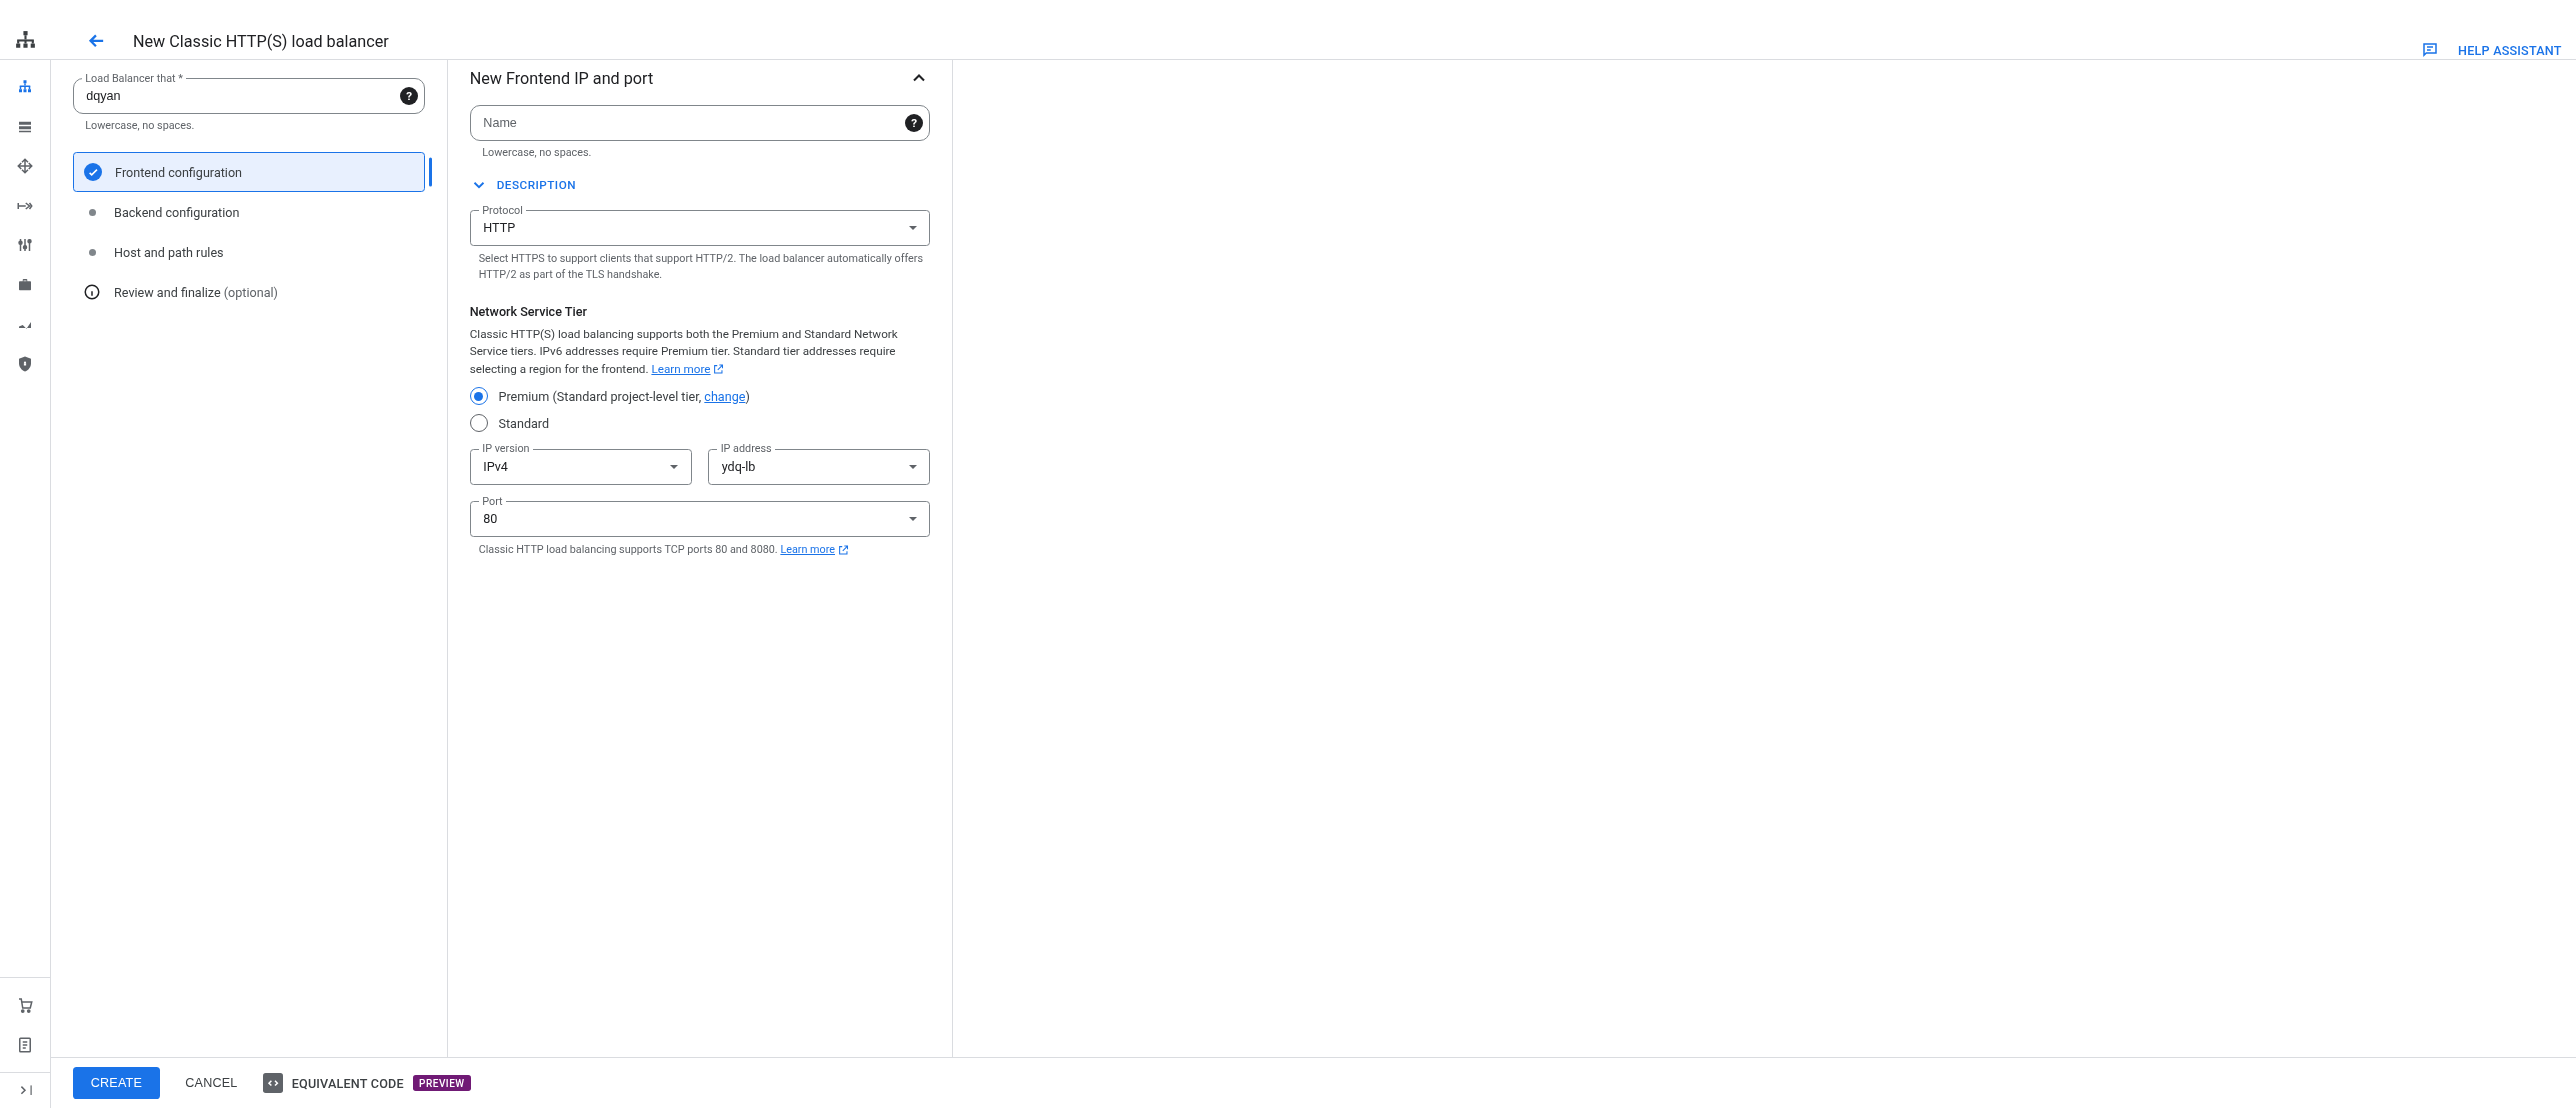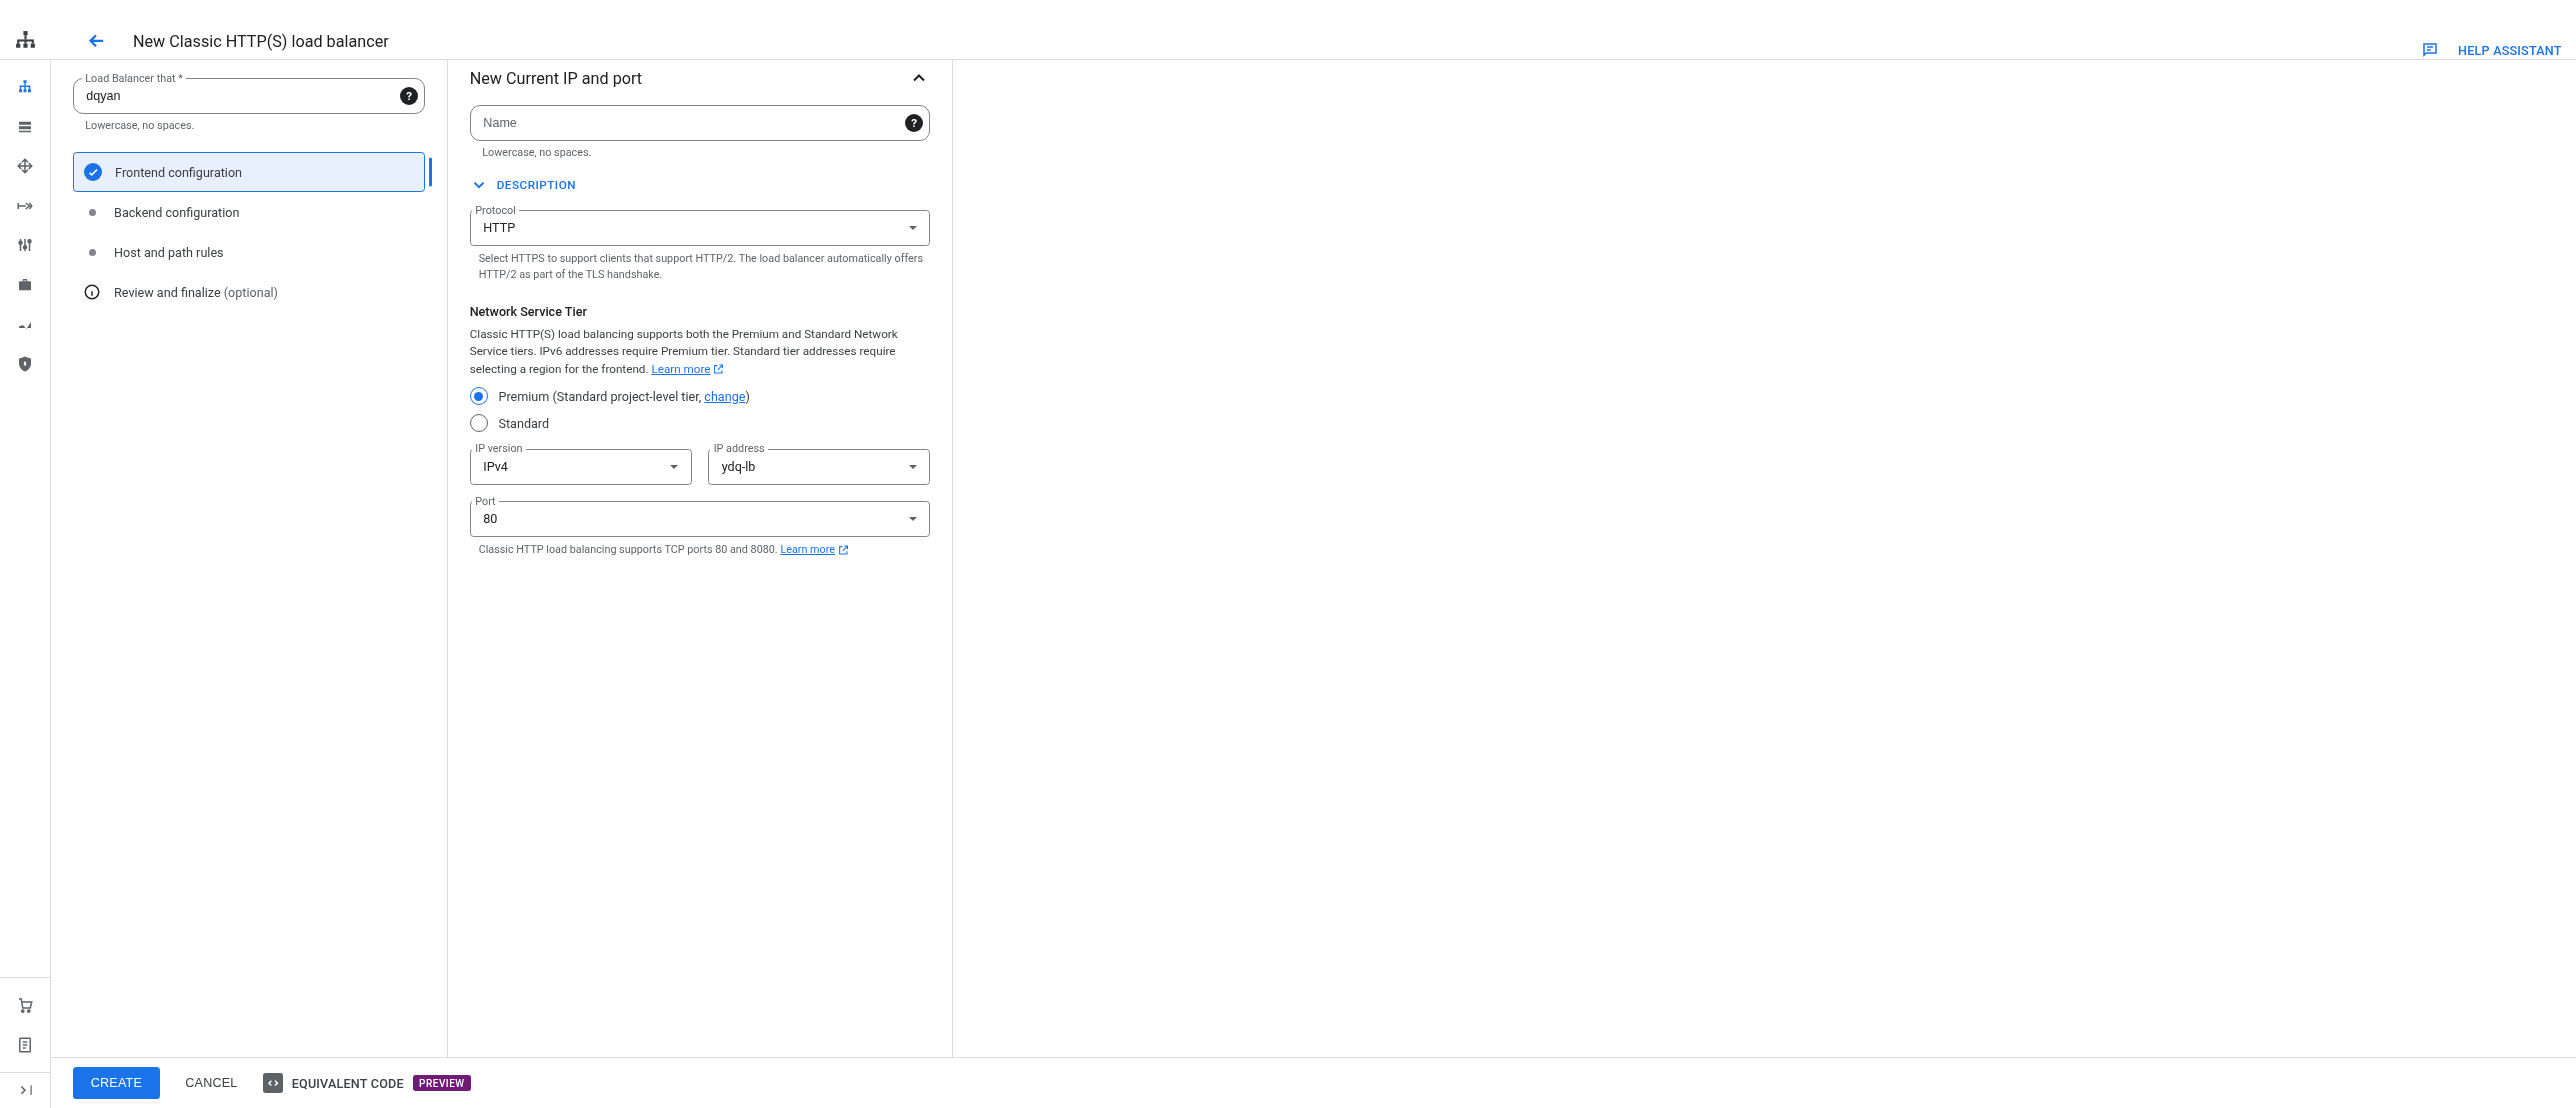--- a/index.html
+++ b/index.html
@@ -63,21 +63,21 @@
 
 .section-header { display: flex; align-items: center; justify-content: space-between; padding: 7.2px 0 16.2px 0; }
 .section-title { font-size: 16.2px; color: #202124; }
 .collapse-btn { width: 21.7px; height: 21.7px; display:flex; align-items:center; justify-content:center; cursor:pointer; color:#202124; }
 
 .desc-toggle { display:flex; align-items:center; gap:9px; color:#1a73e8; font-weight:500; font-size:11.7px; letter-spacing:0.5px; cursor:pointer; margin: 16.2px 0 16.2px 0; }
 .desc-toggle svg { width:18px; height:18px; }
 
 .select-field { position: relative; margin-bottom: 5.4px; }
 .select-box { width: 100%; height: 36px; border: 0.9px solid #80868b; border-radius: 3.6px; padding: 0 12.6px; display:flex; align-items:center; justify-content:space-between; cursor:pointer; background:#fff; }
-.select-label { position: absolute; top: -6.3px; left: 2px; background: #fff; padding: 0 3.6px; font-size: 10.8px; color: #5f6368; }
+.select-label { position: absolute; top: -6.3px; left: 9px; background: #fff; padding: 0 3.6px; font-size: 10.8px; color: #5f6368; }
 .select-value { font-size: 12.6px; color: #202124; }
 .select-arrow { width:0; height:0; border-left:4.5px solid transparent; border-right:4.5px solid transparent; border-top:4.5px solid #5f6368; }
 .help-text { font-size: 10.8px; color: #5f6368; line-height: 1.5; margin: 3.6px 0 0 9px; }
 
 .subhead { font-size: 12.6px; font-weight: 500; color: #202124; margin: 20px 0 7.2px 0; }
 .body-text { font-size: 11.7px; color: #3c4043; line-height: 1.5; }
 .link { color: #1a73e8; text-decoration: underline; cursor: pointer; }
 .link-ext { display:inline-flex; align-items:center; gap:1.8px; }
 .link-ext svg { width:12.6px; height:12.6px; }
 
@@ -269,21 +269,21 @@
                     <line x1="12" y1="11" x2="12" y2="17"></line>
                   </svg>
                 </div>
               <span class="step-label"><span>Review and finalize</span><span class="step-optional"> (optional)</span></span>
             </div>
           </div>
         </div>
 
         <div class="detail-panel">
           <div class="section-header">
-            <div class="section-title">New Current IP and port</div>
+            <div class="section-title">New Frontend IP and port</div>
             <div class="collapse-btn">
               <svg width="20" height="20" viewBox="0 0 24 24" fill="none" stroke="currentColor" stroke-width="2.5">
                   <path d="M6 15l6-6 6 6"></path>
                 </svg>
             </div>
           </div>
 
           <div class="field">
             <input class="field-input" placeholder="Name" style="">
             <div class="field-help">?</div>

